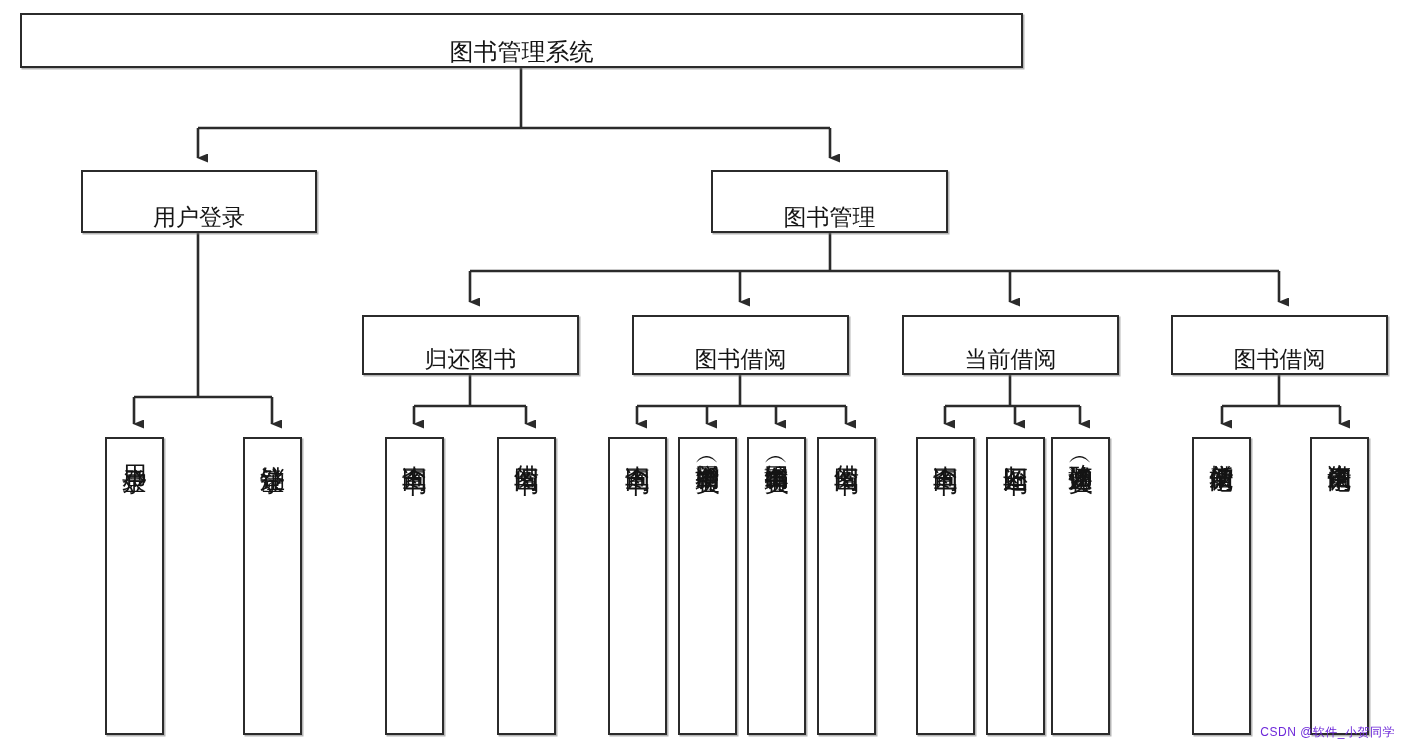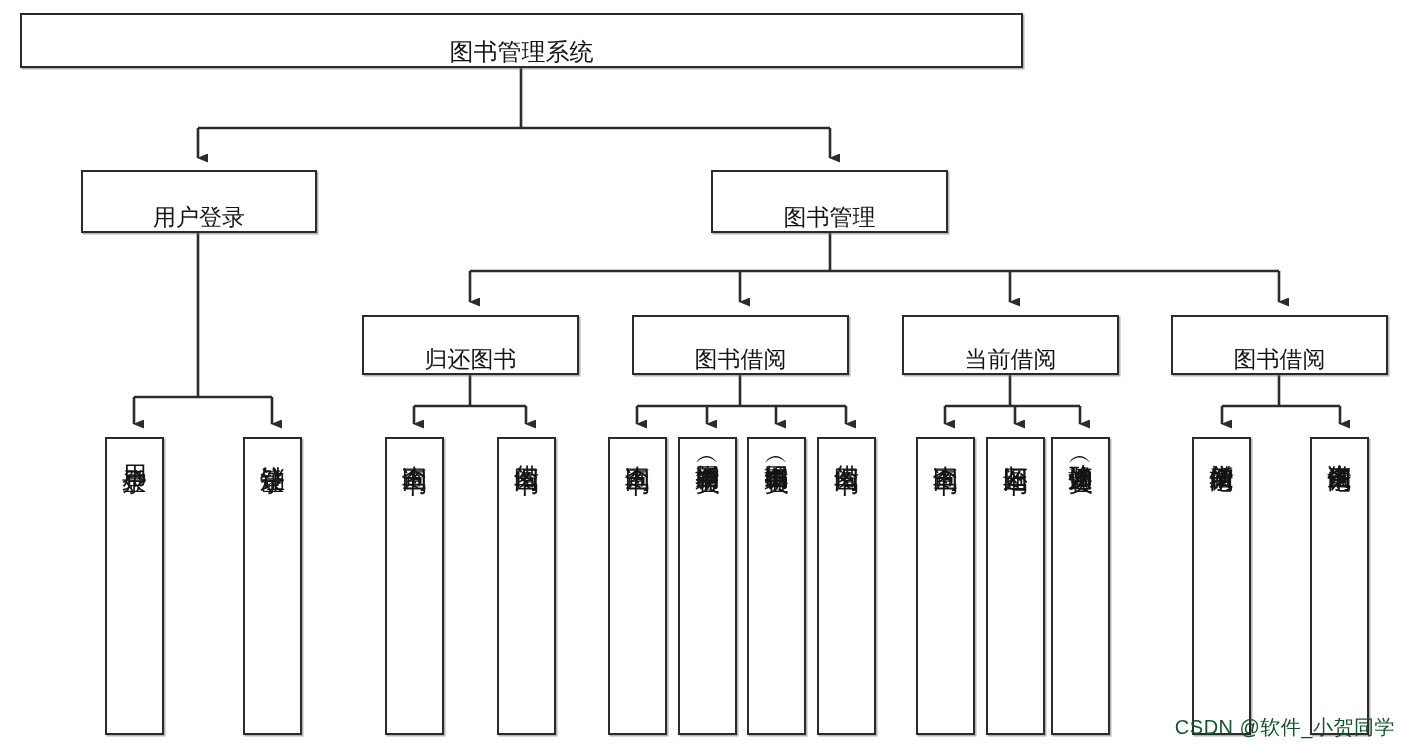--- a/index.html
+++ b/index.html
@@ -64,22 +64,22 @@
     line-height: 1;
   }
   .node.vert.small .label {
     font-size: 24px;
     letter-spacing: 1px;
   }
   .watermark {
     position: absolute;
     right: 10px;
     bottom: 6px;
-    font-size: 20px;
-    color: #14532d;
+    font-size: 12px;
+    color: #6d28d9;
     letter-spacing: 0.5px;
     white-space: nowrap;
     user-select: none;
     text-align: right;
   }
 </style>
 </head>
 <body>
 
 <div id="canvas">

